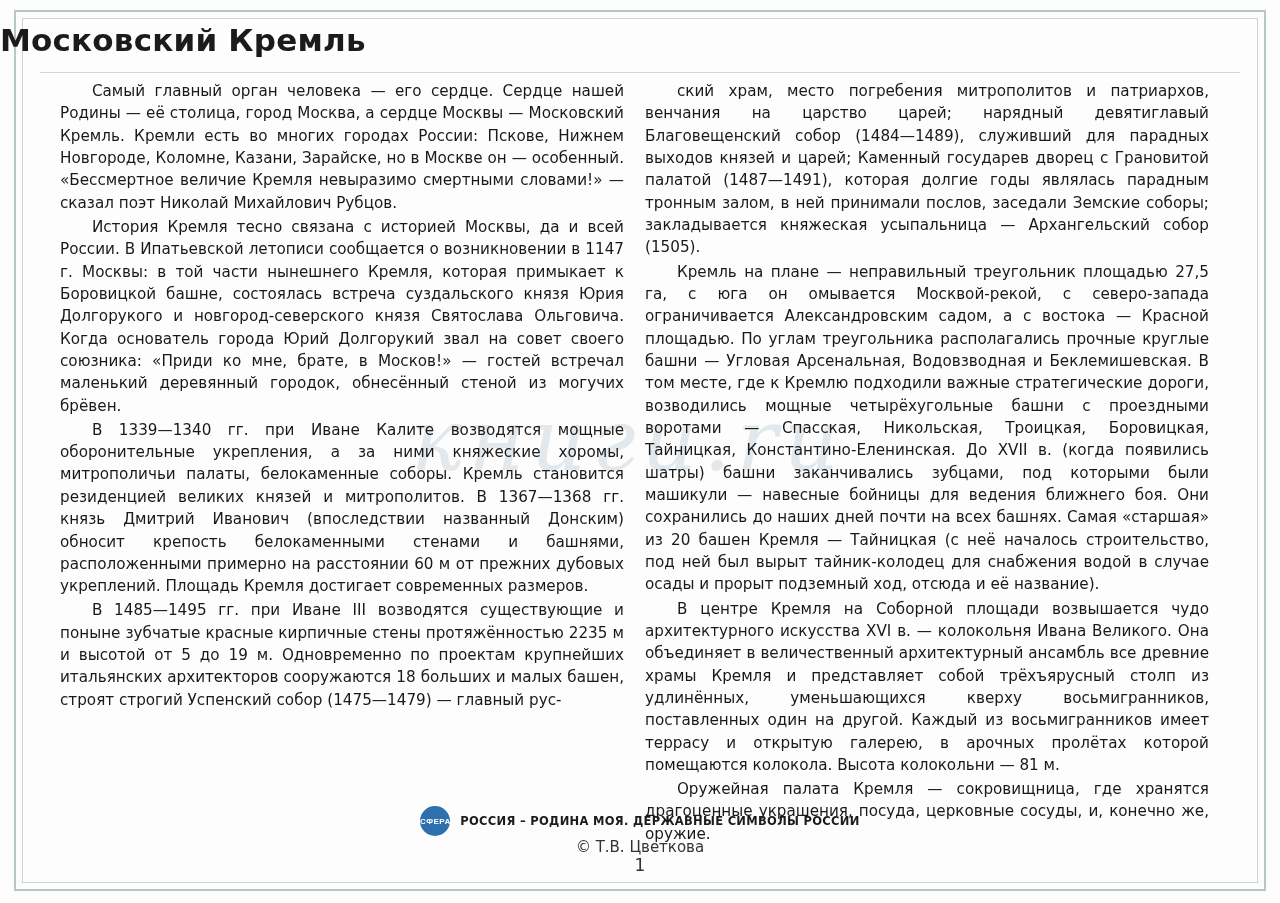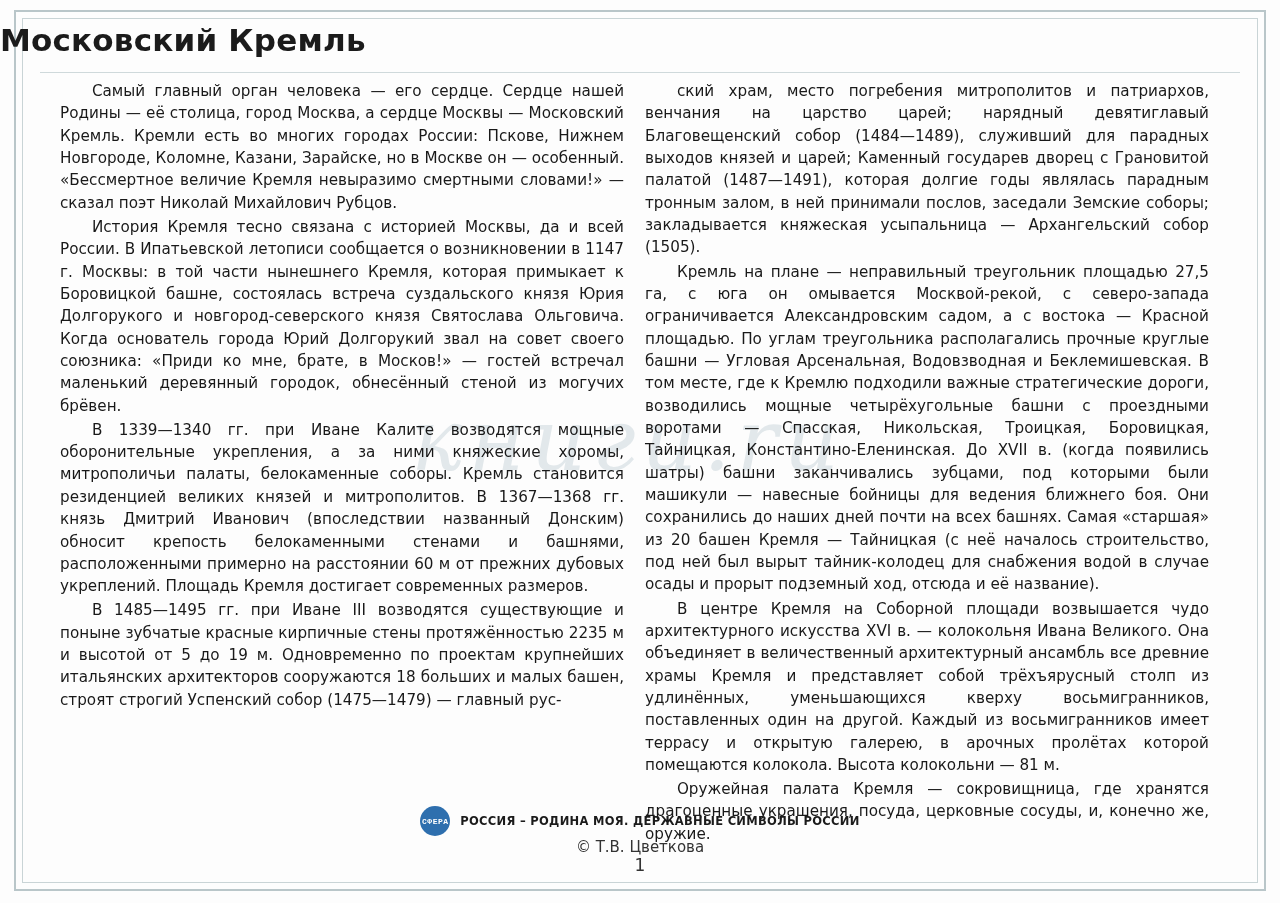--- a/index.html
+++ b/index.html
@@ -113,21 +113,21 @@
     height: 30px;
     border-radius: 50%;
     background: #2e6fae;
     display: inline-flex;
     align-items: center;
     justify-content: center;
     color: #ffffff;
     font-size: 8px;
     font-weight: bold;
     letter-spacing: 0.5px;
-    font-family: Liberation Mono, monospace;
+    font-family: Liberation Sans, sans-serif;
   }
   .footer-text {
     font-size: 11.5px;
     font-weight: bold;
     color: #1b1b1b;
     letter-spacing: 0.3px;
   }
   .footer-copy {
     margin-top: 2px;
     font-size: 15px;

